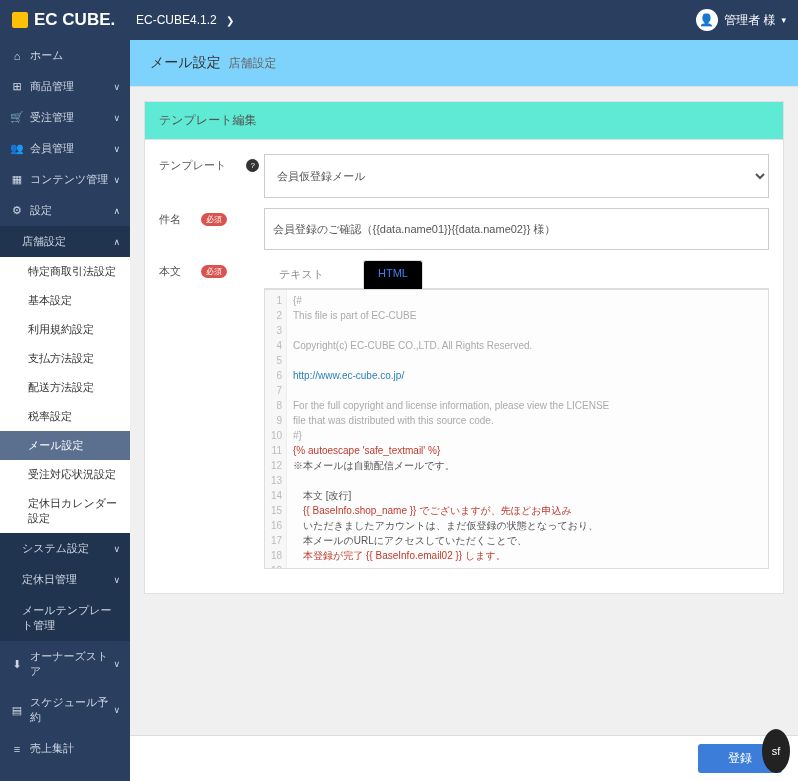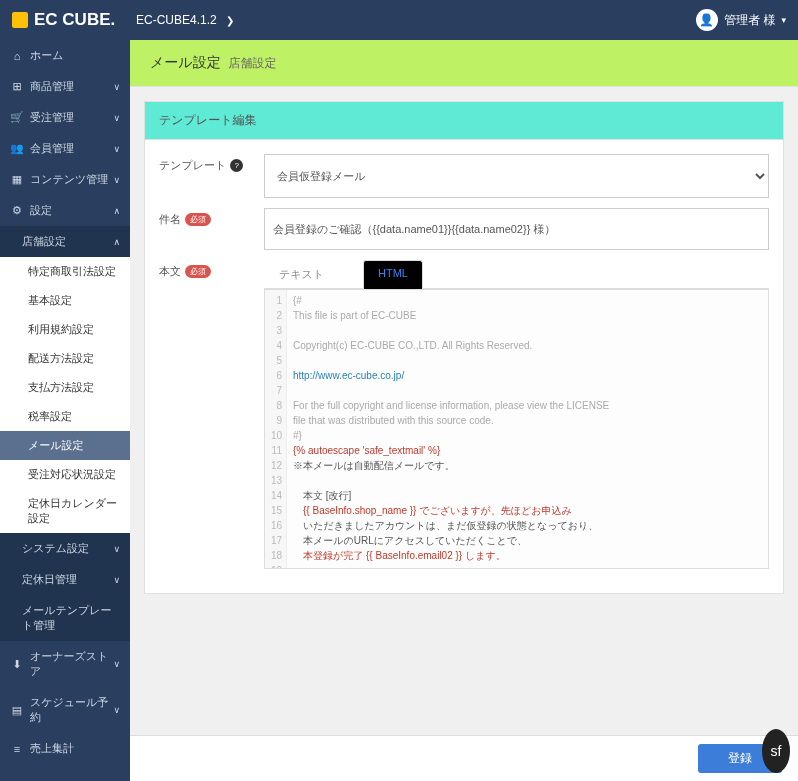--- a/index.html
+++ b/index.html
@@ -22,48 +22,48 @@
 .sidebar .nav-item .nicon { width: 14px; margin-right: 6px; text-align: center; font-size: 11px; }
 .sidebar .nav-item .nlabel { flex: 1; }
 .sidebar .nav-item .chev { font-size: 9px; }
 .sidebar .nav-sub { background: #21344f; }
 .sidebar .nav-sub .nav-item { padding-left: 22px; }
 .sidebar .nav-sub2 { background: #fff; color: #333; }
 .sidebar .nav-sub2 .nav-item { padding: 7px 10px 7px 28px; }
 .sidebar .nav-sub2 .nav-item.active { background: #5b6f8f; color: #fff; }
 
 .main { flex: 1; padding: 0; overflow: auto; padding-bottom: 60px; }
-.page-title { background: #bef264; padding: 14px 20px; font-size: 14px; color: #333; border-bottom: 1px solid #e0e0e0; }
+.page-title { background: #7dd3fc; padding: 14px 20px; font-size: 14px; color: #333; border-bottom: 1px solid #e0e0e0; }
 .page-title .sub { font-size: 12px; color: #666; margin-left: 4px; }
 
 .card { margin: 14px; background: #f7f7f7; border: 1px solid #e0e0e0; }
 .card-header { background: #5eead4; padding: 10px 14px; font-size: 12px; color: #555; border-bottom: 1px solid #e0e0e0; }
 .card-body { background: #fff; padding: 14px; }
 
 .form-row { display: flex; margin-bottom: 10px; align-items: flex-start; }
-.form-label { width: 105px; flex-shrink: 0; font-size: 11px; color: #555; padding-top: 4px; display: flex; align-items: center; gap: 4px; }
+.form-label { width: 105px; flex-shrink: 0; font-size: 11px; color: #555; padding-top: 4px; display: flex; align-items: center; gap: 20px; }
 .form-label .help-icon { width: 13px; height: 13px; border-radius: 50%; background: #333; color: #fff; font-size: 8px; display: inline-flex; align-items: center; justify-content: center; }
 .form-label .req { background: #d9534f; color: #fff; border-radius: 7px; padding: 1px 5px; font-size: 8px; }
 .form-control { flex: 1; }
 .form-control select, .form-control input[type=text] { width: 100%; border: 1px solid #ccc; padding: 14px 8px; font-size: 11px; color: #555; background: #fff; }
 
 .tabs { display: flex; border-bottom: 1px solid #ddd; margin-bottom: 0; gap: 24px; }
 .tab { padding: 6px 14px; font-size: 11px; color: #888; cursor: pointer; border: 1px solid transparent; border-bottom: none; border-radius: 3px 3px 0 0; }
 .tab.active { color: #3b82f6; border-color: #ddd; background: #000000; margin-bottom: -1px; }
 
 .code-area { border: 1px solid #ddd; background: #fdfdfd; font-family: "Courier New", monospace; font-size: 10px; line-height: 1.5; display: flex; height: 280px; overflow: auto; }
 .gutter { background: #f7f7f7; color: #bbb; text-align: right; padding: 3px 4px; border-right: 1px solid #eee; user-select: none; flex-shrink: 0; min-width: 22px; }
 .code-content { padding: 3px 6px; white-space: pre; color: #555; flex: 1; }
 .code-content .c1 { color: #aaa; }
 .code-content .c2 { color: #c0392b; }
 .code-content .c3 { color: #2980b9; }
 
 .footer-bar { position: fixed; bottom: 0; left: 130px; right: 0; background: #fff; border-top: 1px solid #ddd; padding: 8px 16px; display: flex; justify-content: flex-end; align-items: flex-end; }
 .btn-primary { background: #3b7dd8; color: #fff; border: none; padding: 6px 30px; font-size: 12px; border-radius: 3px; cursor: pointer; }
-.sf-badge { position: fixed; bottom: 8px; right: 8px; width: 28px; height: 44px; border-radius: 50%; background: #222; color: #fff; display: flex; align-items: center; justify-content: center; font-size: 14px; z-index: 200; }
+.sf-badge { position: fixed; bottom: 8px; right: 8px; width: 28px; height: 44px; border-radius: 50%; background: #222; color: #fff; display: flex; align-items: center; justify-content: center; font-size: 11px; z-index: 200; }
 </style>
 </head>
 <body>
 
 <div class="topbar">
   <div class="logo">
     <span class="logo-cube"></span>
     <span>EC CUBE.</span>
   </div>
   <div class="version">
@@ -121,24 +121,24 @@
           <div class="nav-item">
             <span class="nlabel">特定商取引法設定</span>
           </div>
           <div class="nav-item">
             <span class="nlabel">基本設定</span>
           </div>
           <div class="nav-item">
             <span class="nlabel">利用規約設定</span>
           </div>
           <div class="nav-item">
+            <span class="nlabel">支払方法設定</span>
+          </div>
+          <div class="nav-item">
             <span class="nlabel">配送方法設定</span>
-          </div>
-          <div class="nav-item">
-            <span class="nlabel">支払方法設定</span>
           </div>
           <div class="nav-item">
             <span class="nlabel">税率設定</span>
           </div>
           <div class="nav-item active">
             <span class="nlabel">メール設定</span>
           </div>
           <div class="nav-item">
             <span class="nlabel">受注対応状況設定</span>
           </div>

